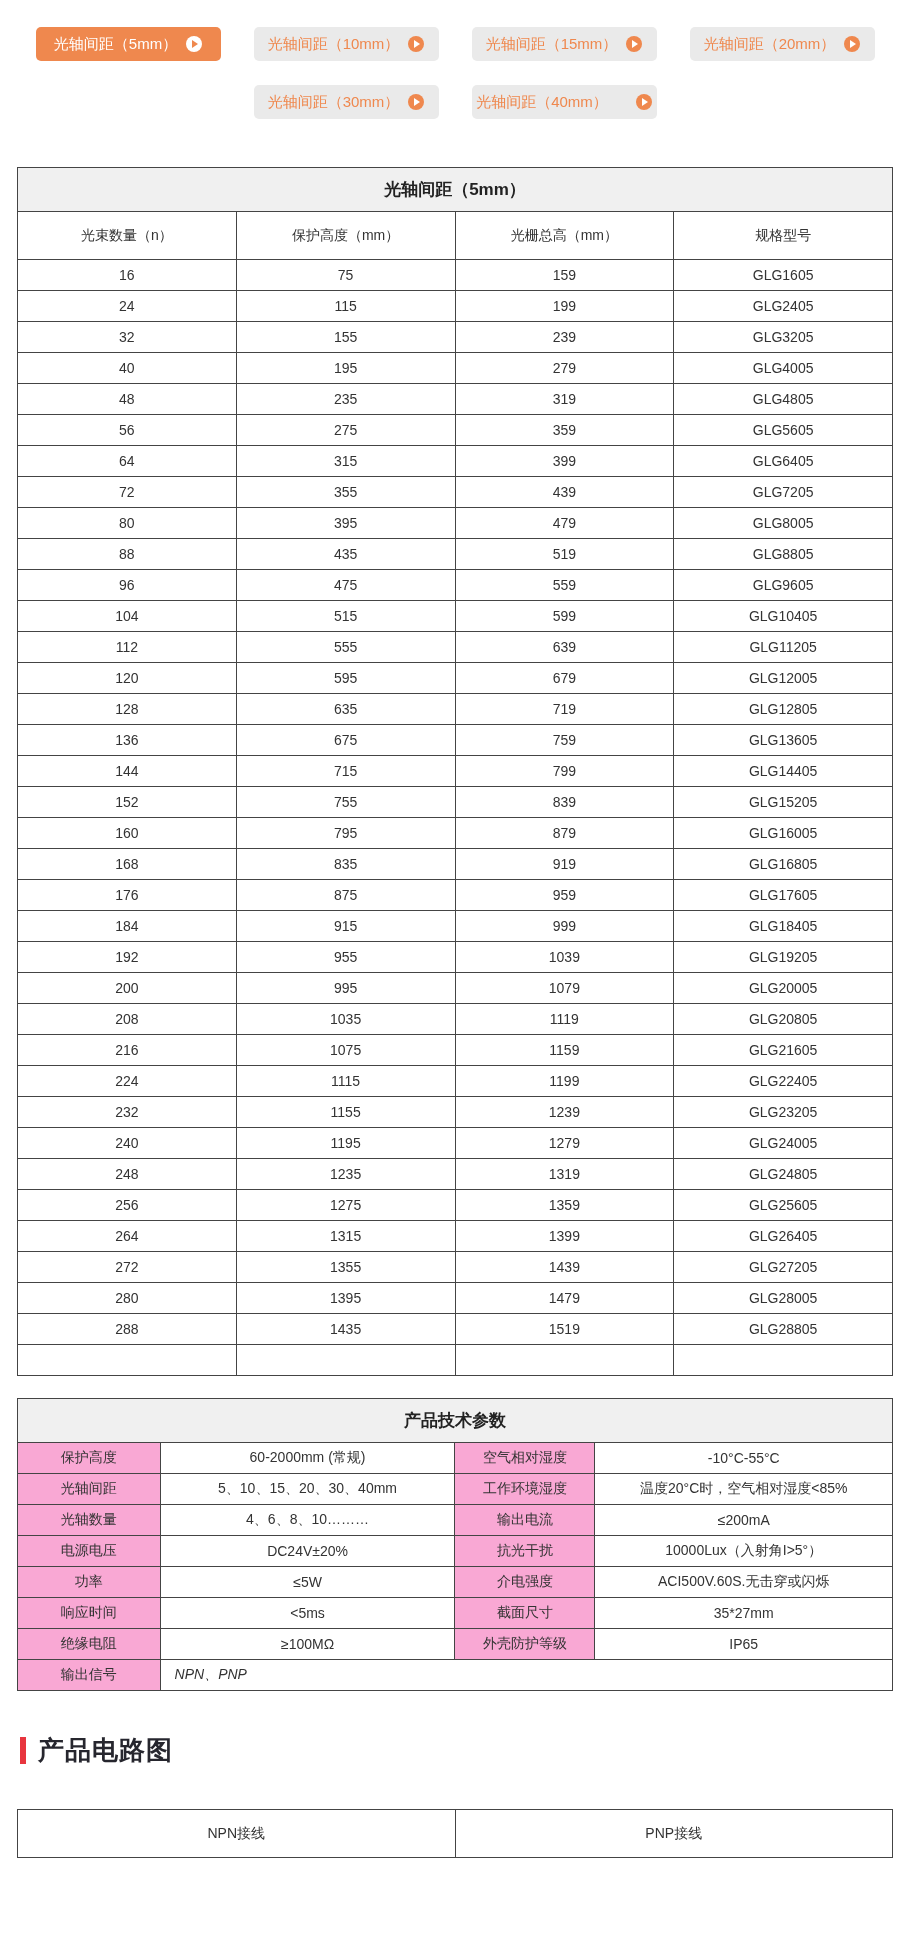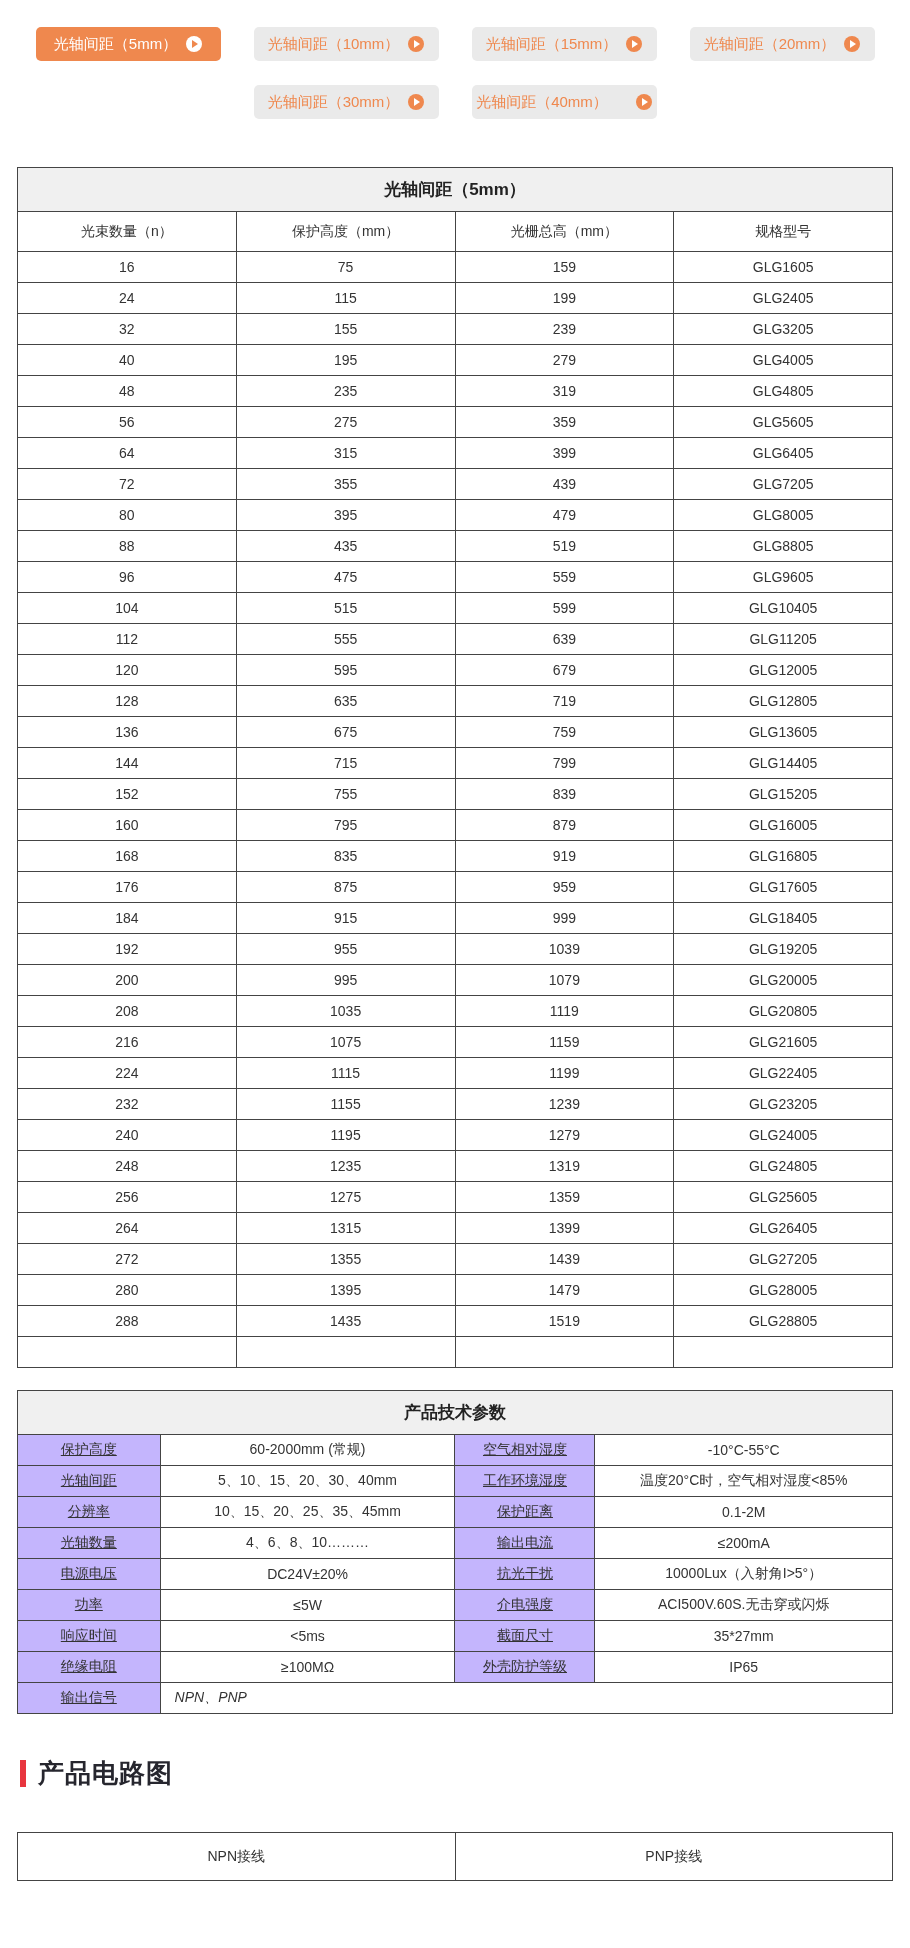--- a/index.html
+++ b/index.html
@@ -72,26 +72,26 @@
   .tbl-title {
     background: #f0f0f0;
     font-weight: bold;
     font-size: 17px;
     height: 44px;
     color: #222222;
   }
 
   
   .spec-table { margin-top: 48px; font-size: 14px; }
-  .spec-table thead tr.cols th { height: 40px; font-size: 14px; }
+  .spec-table thead tr.cols th { height: 48px; font-size: 14px; }
   .spec-table tbody td { height: 31px; }
 
   
   .param-table { margin-top: 22px; font-size: 14px; }
-  .param-table th.lbl { background: #c4b5fd; text-decoration: underline; }
+  .param-table th.lbl { background: #f9a8d4; }
   .param-table tbody th, .param-table tbody td { height: 31px; }
   .param-table td.left { text-align: left; padding-left: 14px; font-style: italic; }
 
   
   .section-heading {
     display: flex;
     align-items: center;
     gap: 12px;
     margin: 44px 0 0 20px;
     height: 30px;
@@ -403,26 +403,20 @@
           <th class="lbl">空气相对湿度</th>
           <td>-10°C-55°C</td>
         </tr>
         <tr>
           <th class="lbl">光轴间距</th>
           <td>5、10、15、20、30、40mm</td>
           <th class="lbl">工作环境湿度</th>
           <td>温度20°C时，空气相对湿度&lt;85%</td>
         </tr>
         <tr>
-          <th class="lbl">分辨率</th>
-          <td>10、15、20、25、35、45mm</td>
-          <th class="lbl">保护距离</th>
-          <td>0.1-2M</td>
-        </tr>
-        <tr>
           <th class="lbl">光轴数量</th>
           <td>4、6、8、10………</td>
           <th class="lbl">输出电流</th>
           <td>≤200mA</td>
         </tr>
         <tr>
           <th class="lbl">电源电压</th>
           <td>DC24V±20%</td>
           <th class="lbl">抗光干扰</th>
           <td>10000Lux（入射角I&gt;5°）</td>

